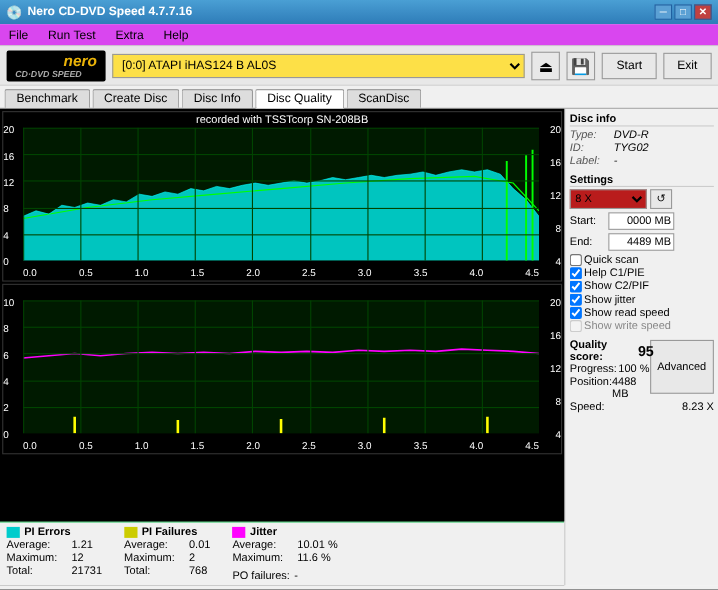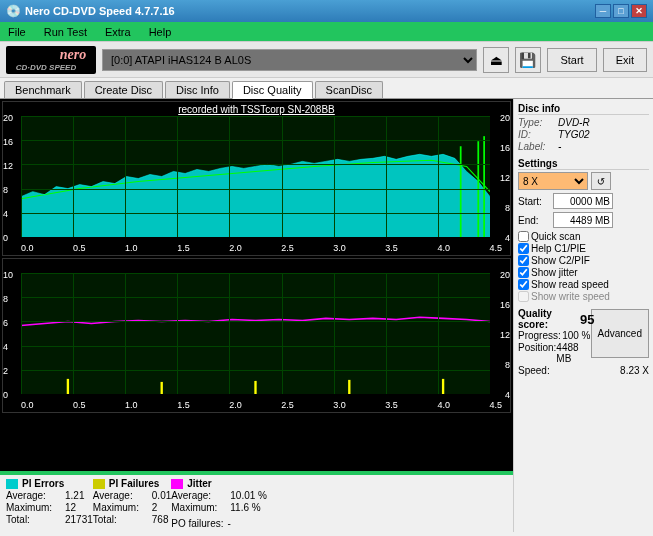--- a/index.html
+++ b/index.html
@@ -25,21 +25,21 @@
       border: 1px solid #2060a0;
       color: white;
       font-size: 9px;
       display: flex; align-items: center; justify-content: center;
       cursor: pointer;
     }
     .title-btn.close { background: #c04040; }
 
     
     .menu-bar {
-      background: #22c55e;
+      background: #d946ef;
       height: 20px;
       display: flex;
       align-items: center;
       padding: 0 4px;
       border-bottom: 1px solid #ccc;
       gap: 10px;
     }
     .menu-item { font-size: 11px; cursor: pointer; padding: 1px 4px; }
 
     
@@ -60,21 +60,21 @@
       font-weight: bold;
       display: flex; align-items: center; justify-content: center;
       font-style: italic;
       border-radius: 2px;
       flex-shrink: 0;
     }
     .drive-select {
       flex: 1;
       height: 22px;
       border: 1px solid #999;
-      background: #737373;
+      background: #fde047;
       font-size: 11px;
       padding: 0 4px;
     }
     .toolbar-icon-btn {
       width: 26px; height: 26px;
       border: 1px solid #999;
       background: #e8e8e8;
       display: flex; align-items: center; justify-content: center;
       cursor: pointer;
       font-size: 14px;
@@ -152,21 +152,20 @@
 
     .chart-title {
       position: absolute;
       top: 2px;
       left: 50%;
       transform: translateX(-50%);
       color: white;
       font-size: 10px;
       white-space: nowrap;
       z-index: 10;
-      text-decoration: underline;
     }
 
     
     .y-labels-left {
       position: absolute;
       left: 0;
       top: 0;
       bottom: 0;
       width: 18px;
       display: flex;
@@ -209,34 +208,35 @@
       position: absolute;
       top: 0; bottom: 0;
       border-left: 1px solid #004400;
     }
 
     
     .x-labels {
       position: absolute;
       bottom: 0;
       left: 18px;
-      right: 8px;
+      right: 20px;
       display: flex;
       justify-content: space-between;
       height: 14px;
       align-items: center;
     }
     .x-label { color: white; font-size: 9px; }
 
     
     .legend {
       display: flex;
+      gap: 20px;
       background: #f0f0f0;
       padding: 3px 6px;
-      border-top: 4px solid #22c55e;
+      border-top: 1px solid #22c55e;
       flex-wrap: wrap;
       align-items: flex-start;
     }
     .legend-group { display: flex; flex-direction: column; gap: 1px; }
     .legend-header { display: flex; align-items: center; gap: 4px; font-size: 10px; font-weight: bold; }
     .legend-swatch { width: 12px; height: 10px; display: inline-block; }
     .legend-row { font-size: 10px; display: flex; gap: 4px; }
     .legend-label { min-width: 55px; }
     .legend-value { font-weight: normal; }
 
@@ -249,21 +249,21 @@
       font-size: 10px;
       overflow-y: auto;
     }
     .panel-section { margin-bottom: 6px; }
     .panel-section-title { font-weight: bold; font-size: 10px; margin-bottom: 2px; border-bottom: 1px solid #ccc; }
     .info-row { display: flex; gap: 2px; margin-bottom: 1px; font-style: italic; }
     .info-key { color: #555; min-width: 38px; }
     .info-val { font-weight: normal; color: #000; }
     .info-val.colored { color: blue; }
     .settings-row { display: flex; align-items: center; gap: 3px; margin-bottom: 3px; }
-    .settings-select { height: 18px; border: 1px solid #999; background: #fdba74; font-size: 10px; width: 70px; }
+    .settings-select { height: 18px; border: 1px solid #999; background: #b91c1c; font-size: 10px; width: 70px; }
     .mb-input { height: 16px; border: 1px solid #999; background: white; font-size: 10px; width: 60px; padding: 0 2px; text-align: right; }
     .label-row { display: flex; align-items: center; margin-bottom: 1px; font-size: 10px; }
     .label-row label { display: flex; align-items: center; gap: 2px; }
     .chk { width: 11px; height: 11px; }
     .advanced-btn {
       background: #e8e8e8;
       border: 1px solid #999;
       padding: 18px 6px;
       font-size: 10px;
       cursor: pointer;
@@ -296,21 +296,21 @@
 <div class="menu-bar">
   <span class="menu-item">File</span>
   <span class="menu-item">Run Test</span>
   <span class="menu-item">Extra</span>
   <span class="menu-item">Help</span>
 </div>
 
 <div class="toolbar">
   <div class="nero-logo">
     <div>
-      <div style="color:#fca5a5; font-size:14px; font-style:italic; font-weight:bold; font-family:Liberation Serif, serif;margin-left:44px;">nero</div>
+      <div style="color:#eab308; font-size:14px; font-style:italic; font-weight:bold; font-family:Liberation Sans, sans-serif;margin-left:44px;">nero</div>
       <div style="color:#aaa; font-size:8px;">CD·DVD SPEED</div>
     </div>
   </div>
   <select class="drive-select">
     <option>[0:0]  ATAPI iHAS124  B AL0S</option>
   </select>
   <div class="toolbar-icon-btn" title="Eject">⏏</div>
   <div class="toolbar-icon-btn" title="Save">💾</div>
   <button class="start-btn">Start</button>
   <button class="exit-btn">Exit</button>

